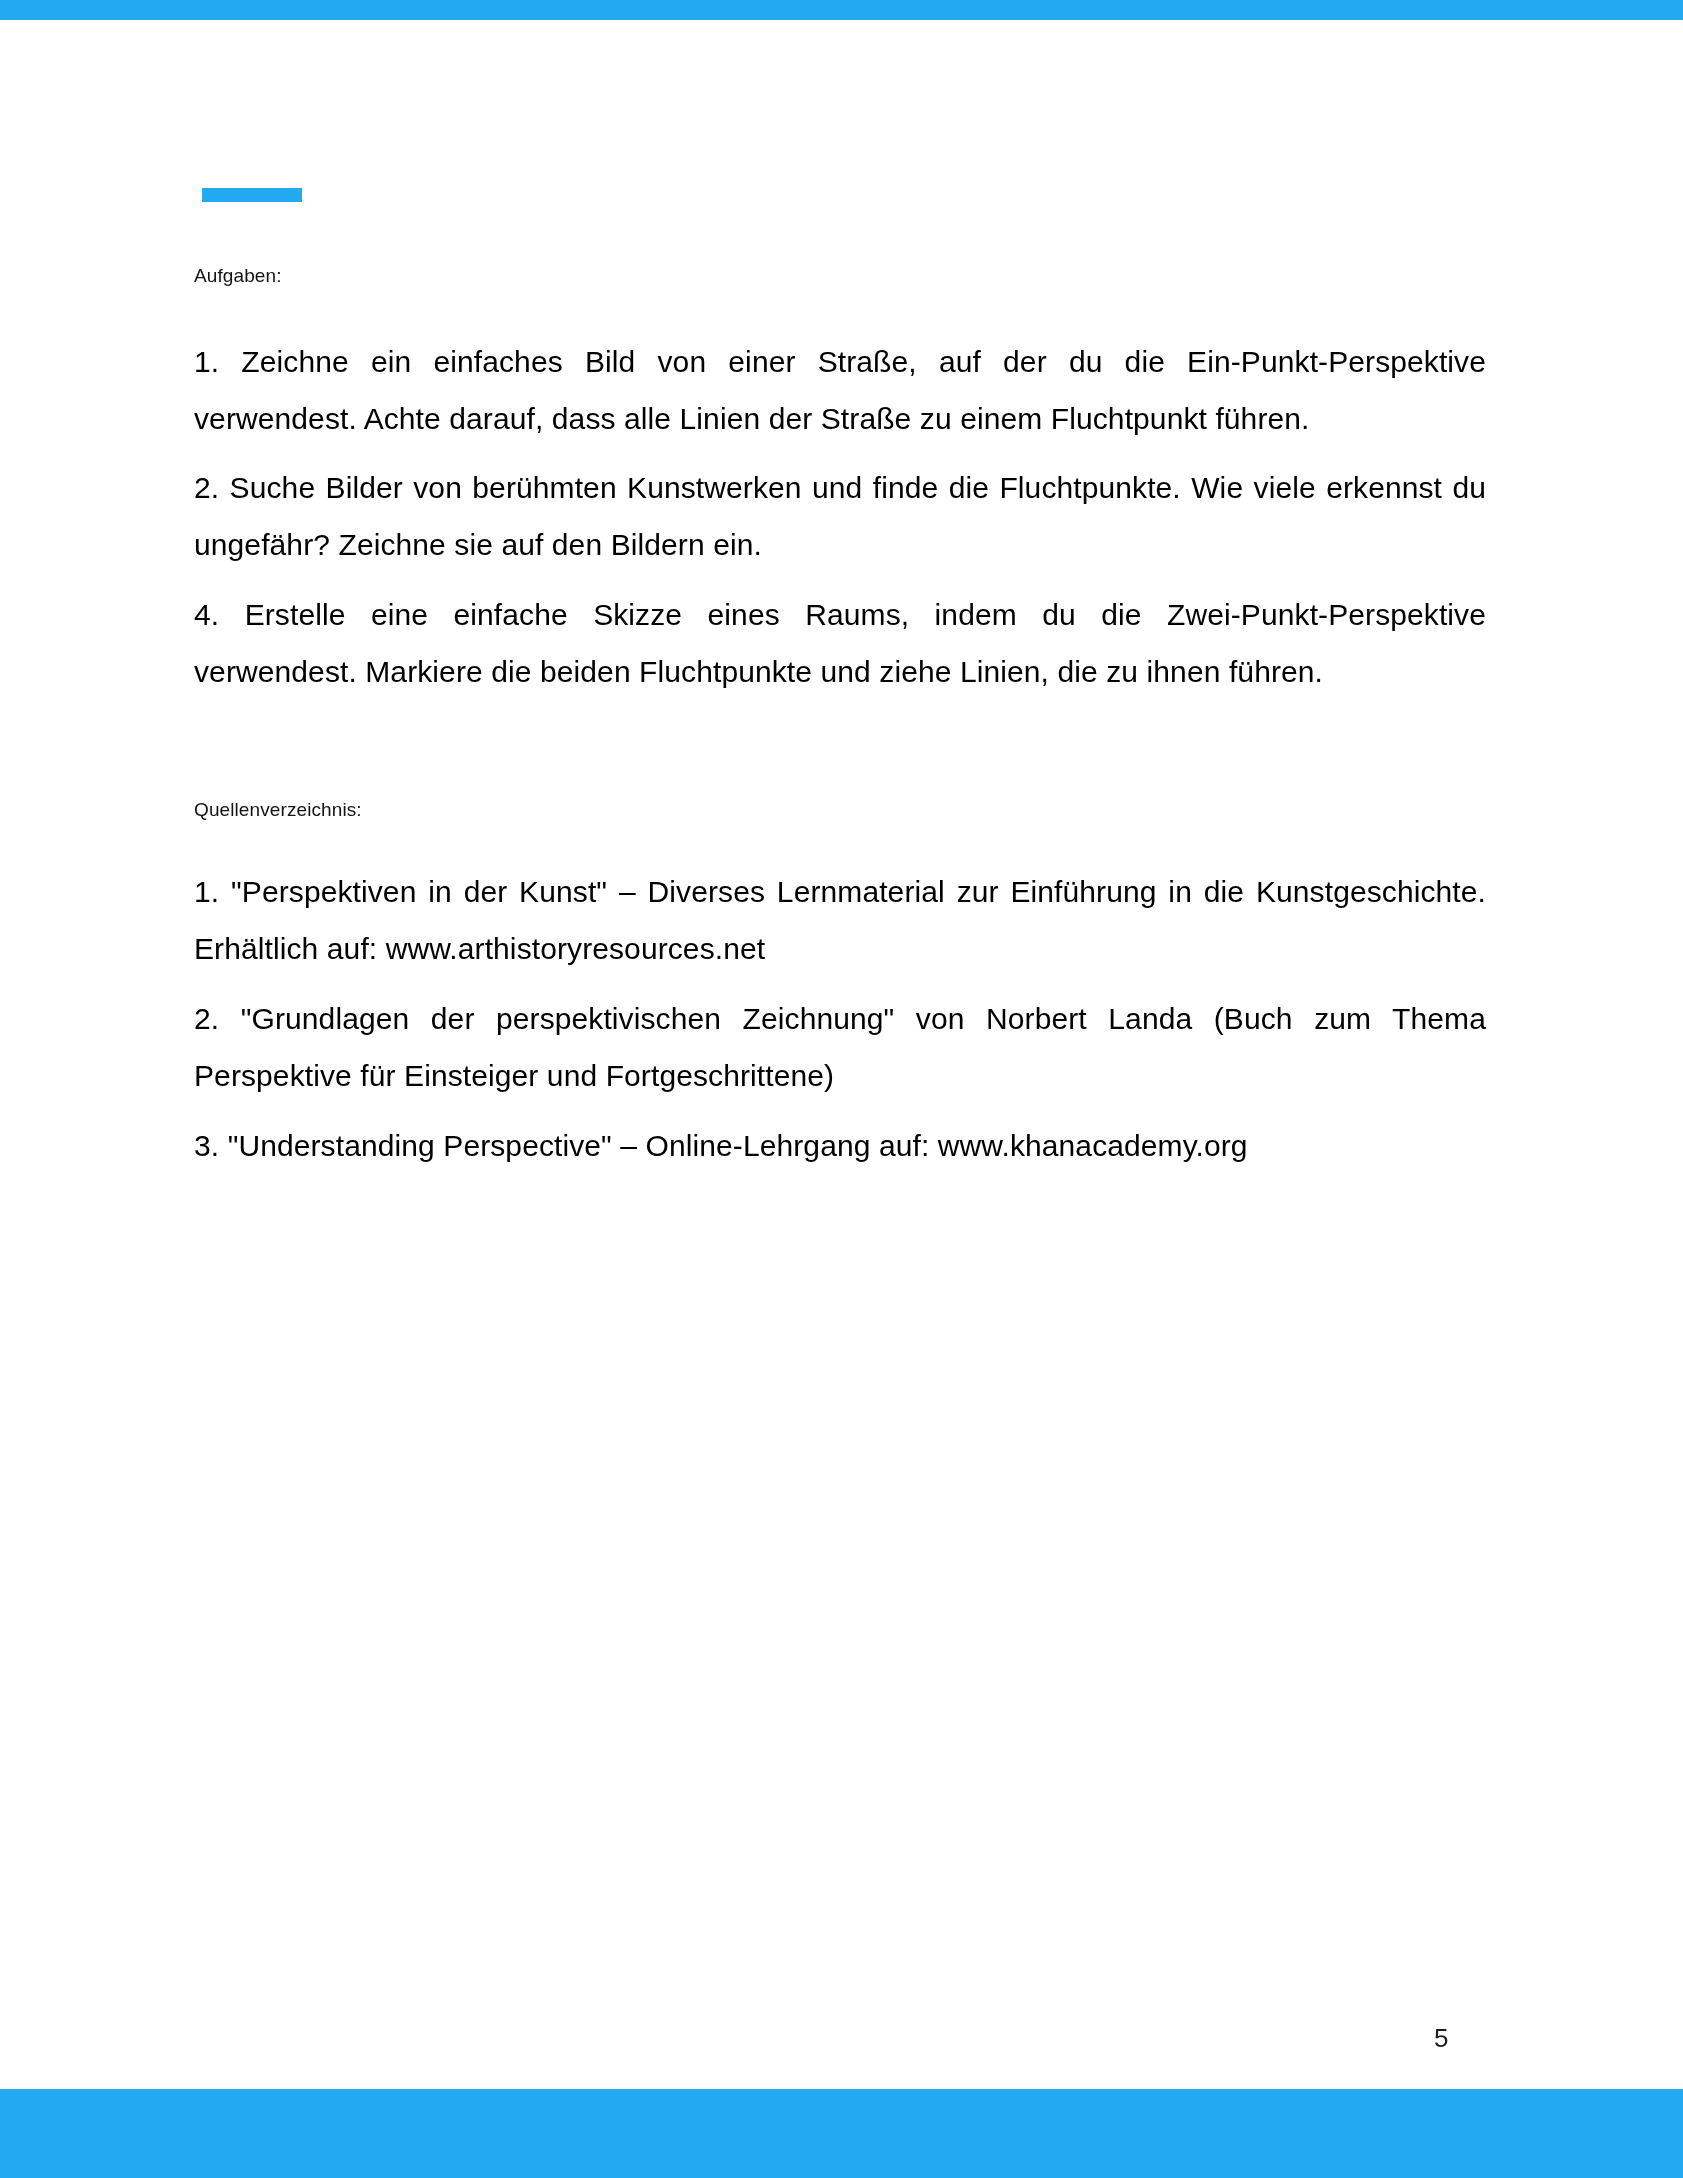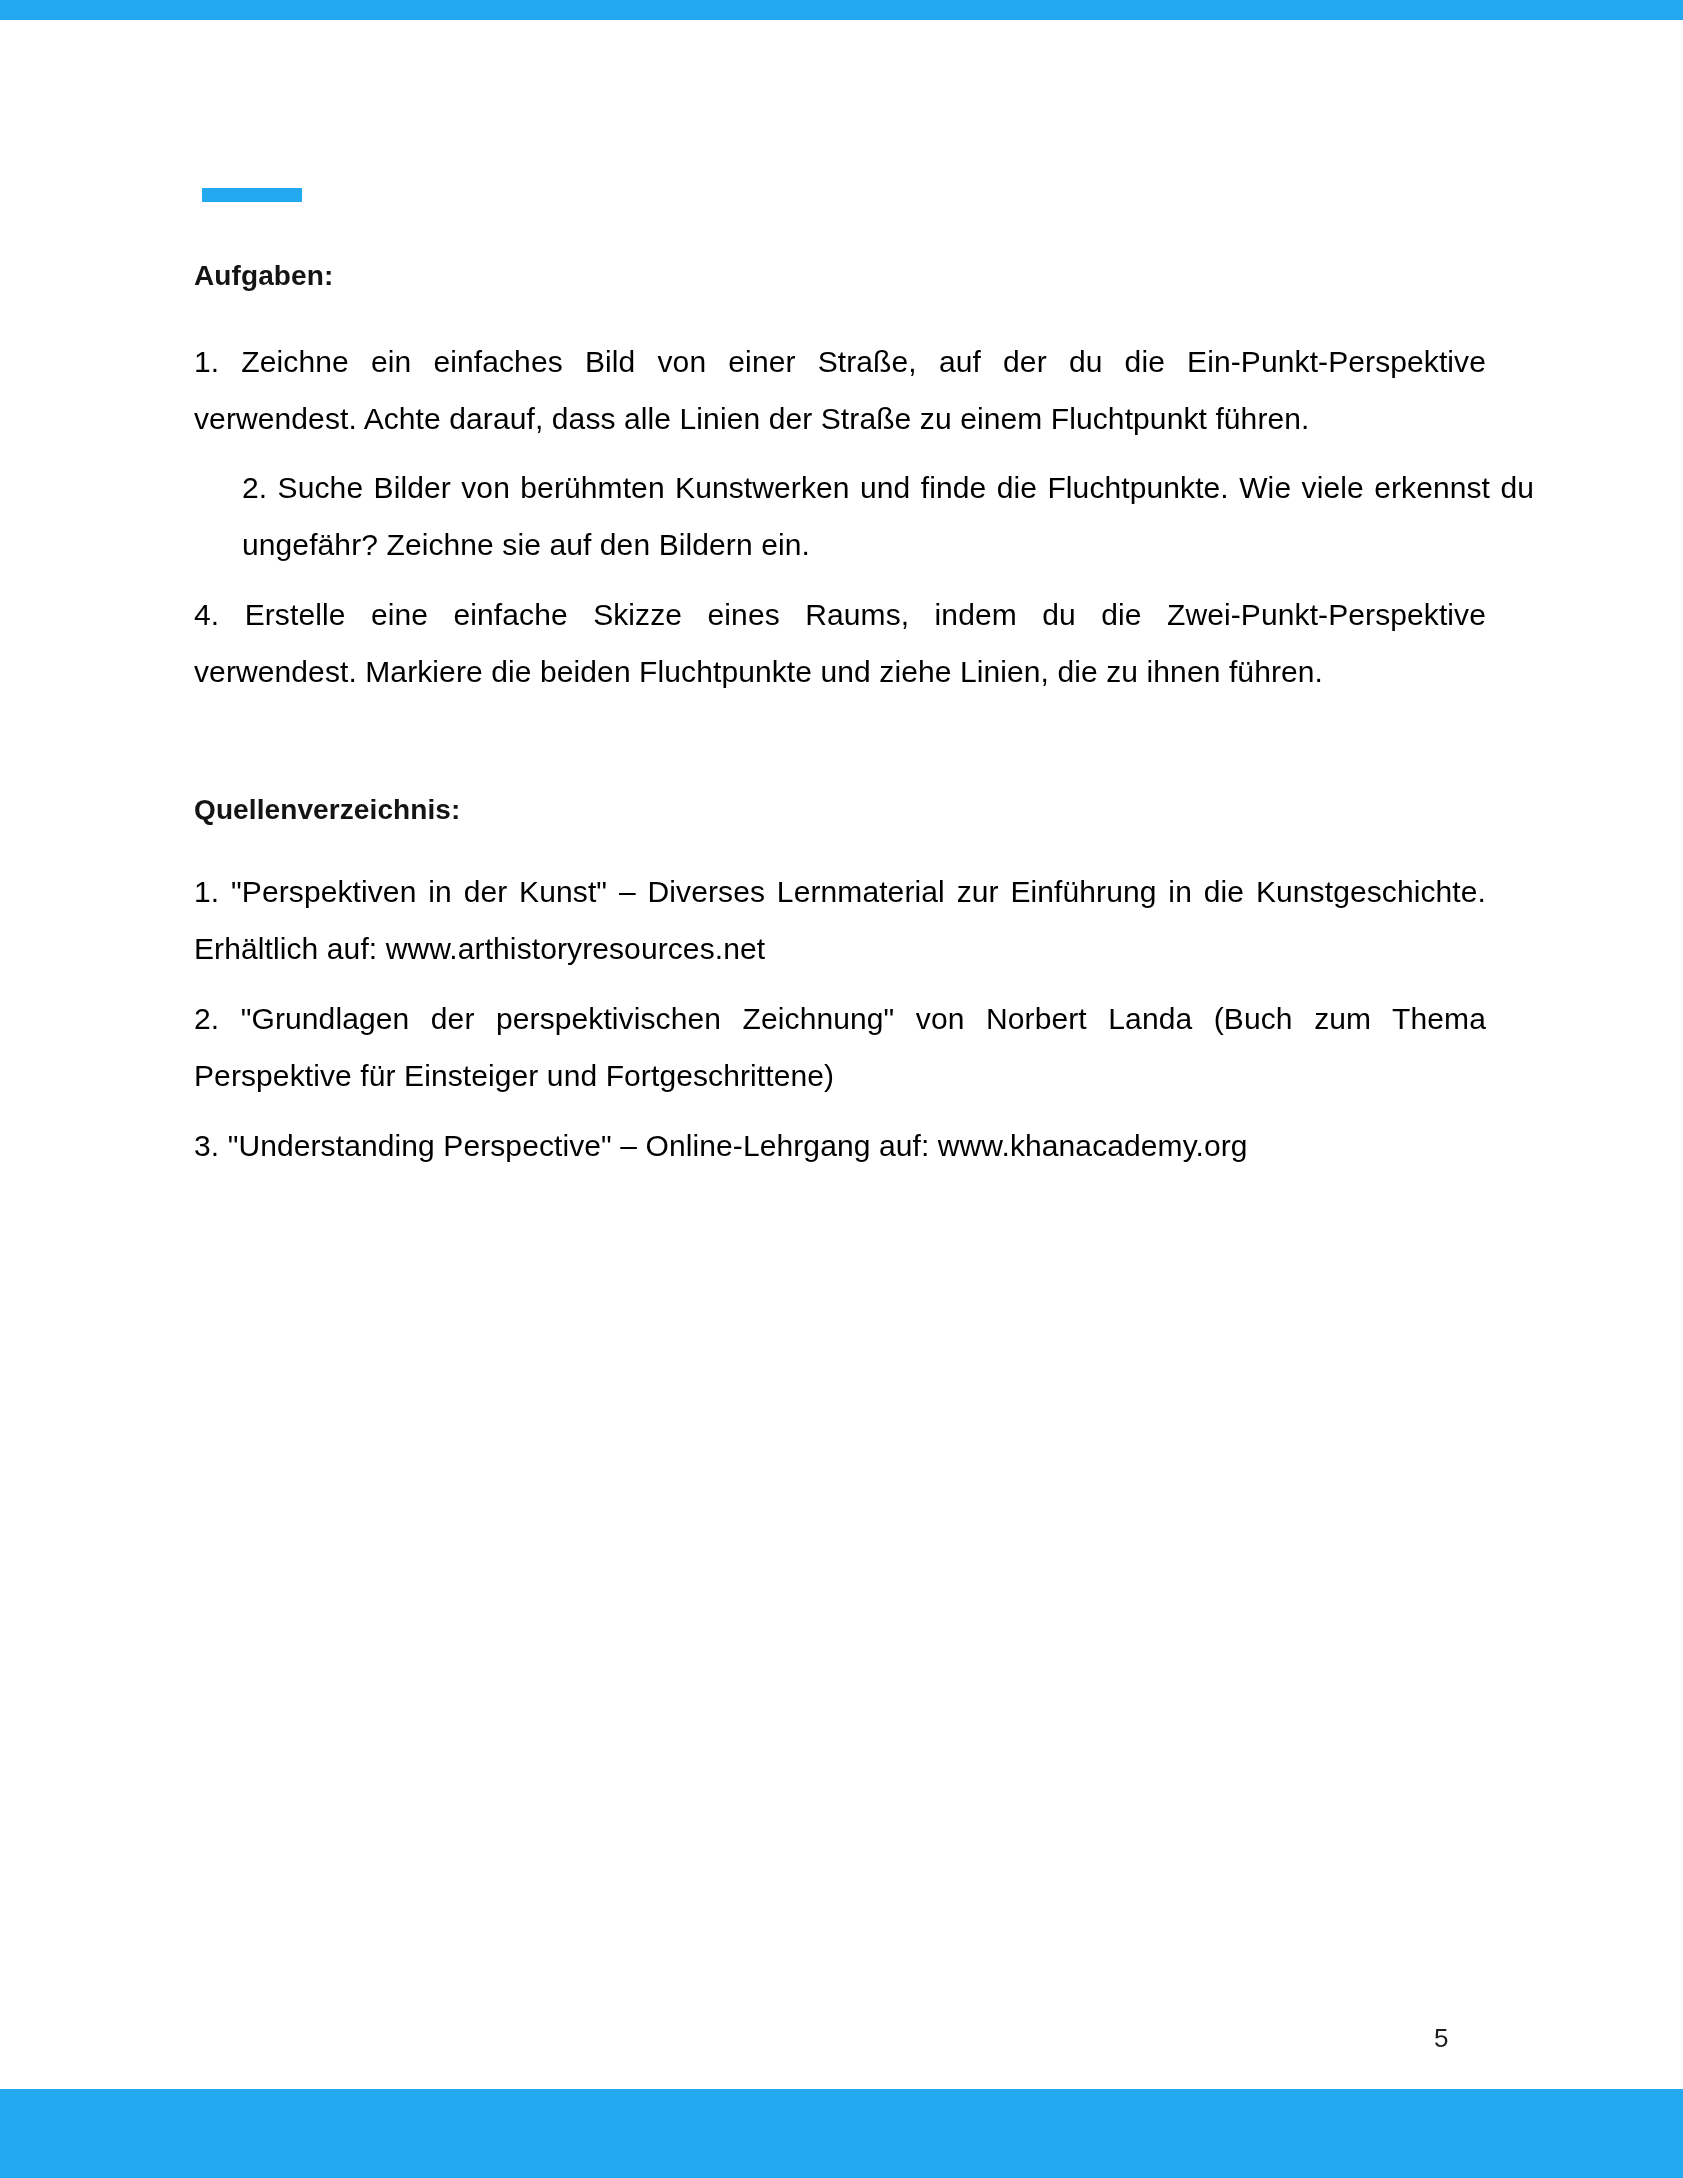--- a/index.html
+++ b/index.html
@@ -48,24 +48,24 @@
     left: 202px;
     top: 188px;
     width: 100px;
     height: 14px;
     background: #22a9f0;
   }
 
   .section-heading {
     position: absolute;
     left: 194px;
-    font-size: 28px;
+    font-size: 19px;
     line-height: 44px;
     color: #141414;
-    font-weight: 700;
+    font-weight: 400;
     letter-spacing: 0.1px;
     white-space: nowrap;
   }
   .heading-aufgaben { top: 254px; }
   .heading-quellen  { top: 788px; text-align: center; }
 
   .para {
     position: absolute;
     left: 194px;
     width: 1292px;
@@ -73,21 +73,21 @@
     line-height: 57px;
     color: #000000;
     font-weight: 400;
     text-align: justify;
     letter-spacing: 0.1px;
     margin: 0;
   }
   .para-last-left { text-align: left; }
 
   .p1 { top: 333px; }
-  .p2 { top: 459px; margin-left: 48px; }
+  .p2 { top: 459px; }
   .p3 { top: 586px; }
 
   .s1 { top: 863px; }
   .s2 { top: 990px; }
   .s3 { top: 1117px; }
 
   .page-number {
     position: absolute;
     left: 1434px;
     top: 2022px;

